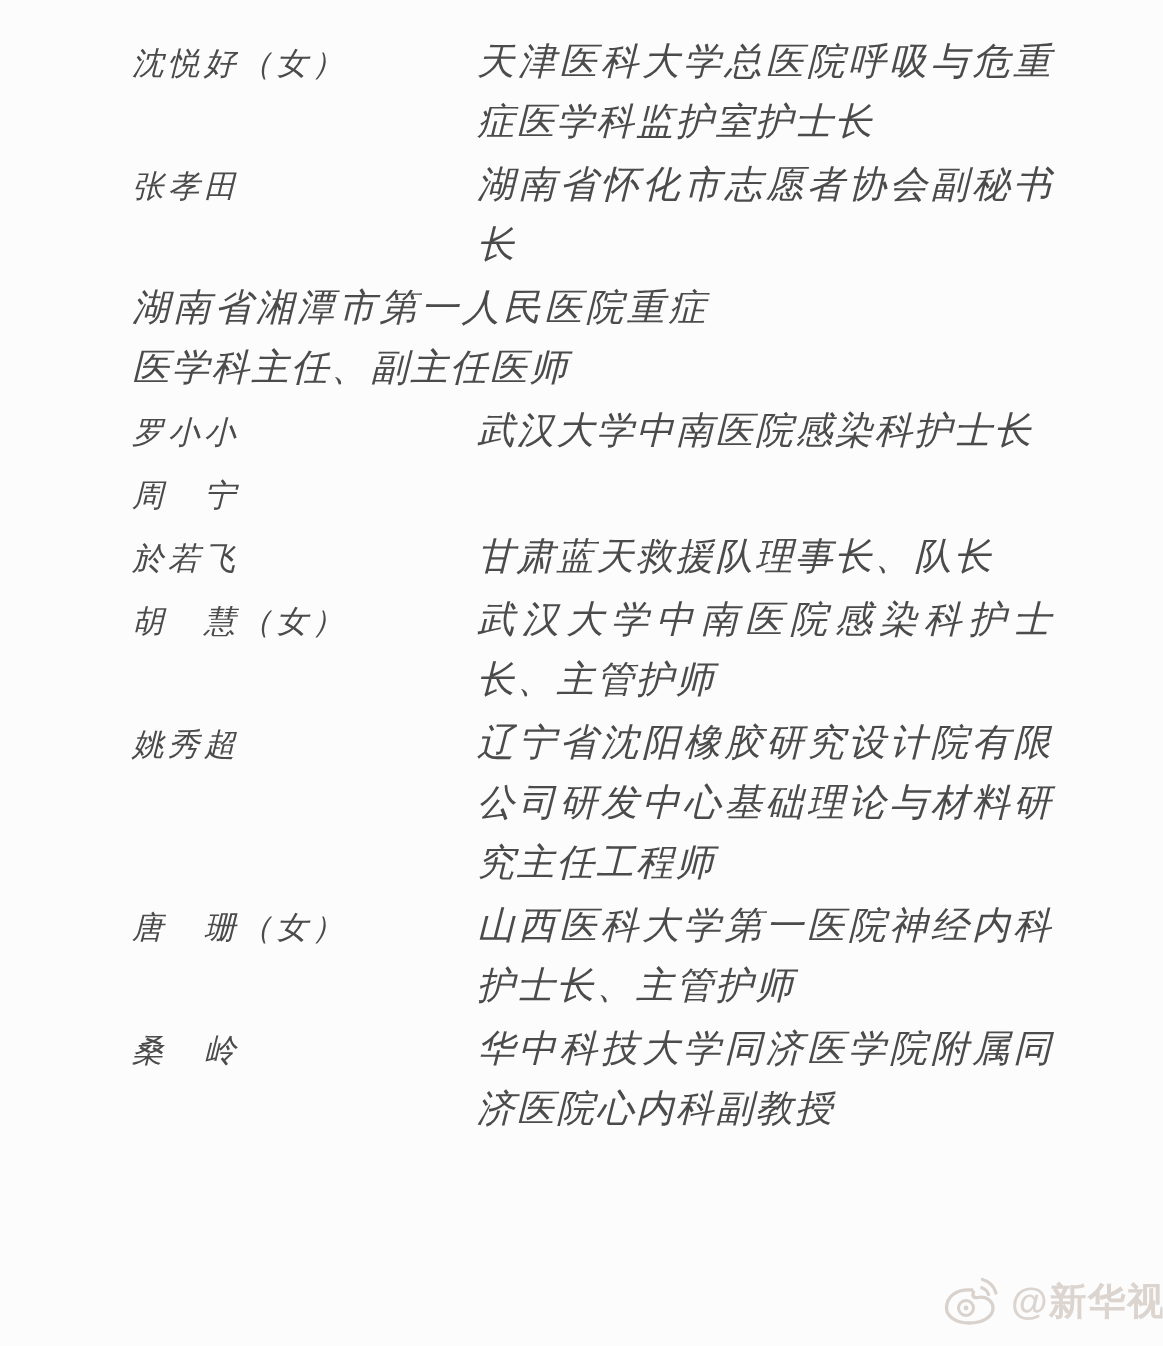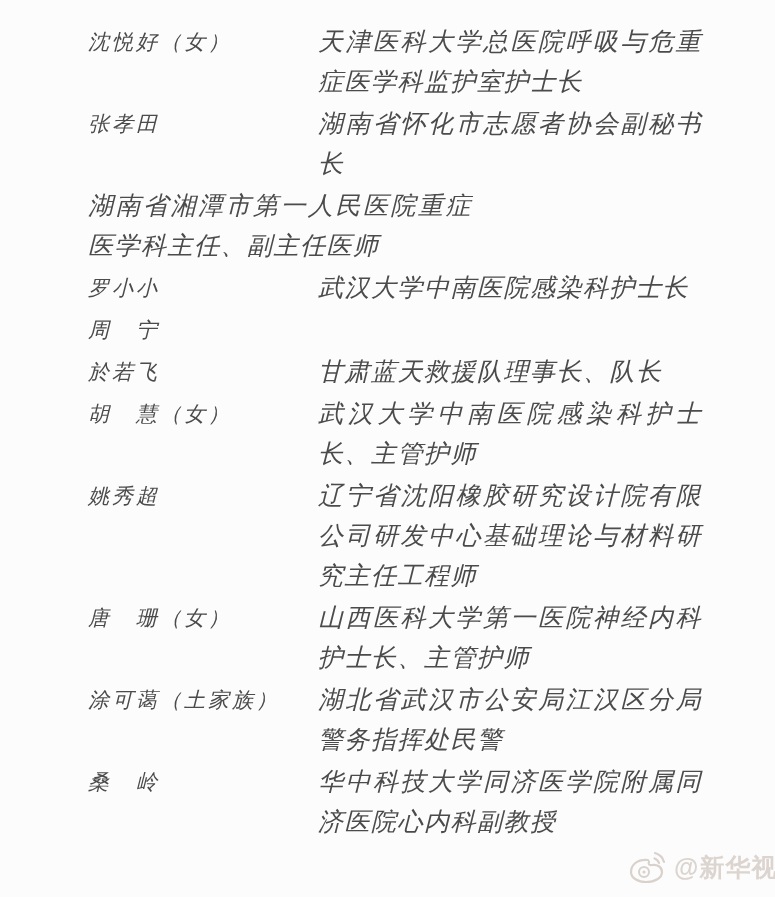--- a/index.html
+++ b/index.html
@@ -104,24 +104,20 @@
     <div class="entry">
       <div class="name">姚秀超</div>
       <div class="desc">辽宁省沈阳橡胶研究设计院有限公司研发中心基础理论与材料研究主任工程师</div>
     </div>
 
     <div class="entry">
       <div class="name">唐　珊（女）</div>
       <div class="desc">山西医科大学第一医院神经内科护士长、主管护师</div>
     </div>
 
-    <div class="entry">
-      <div class="name">涂可蔼（土家族）</div>
-      <div class="desc">湖北省武汉市公安局江汉区分局警务指挥处民警</div>
-    </div>
 
     <div class="entry">
       <div class="name">桑　岭</div>
       <div class="desc">华中科技大学同济医学院附属同济医院心内科副教授</div>
     </div>
   </div>
 
 <div class="watermark">
   <span>
     <svg width="42" height="38" viewBox="0 0 42 38" fill="none">

